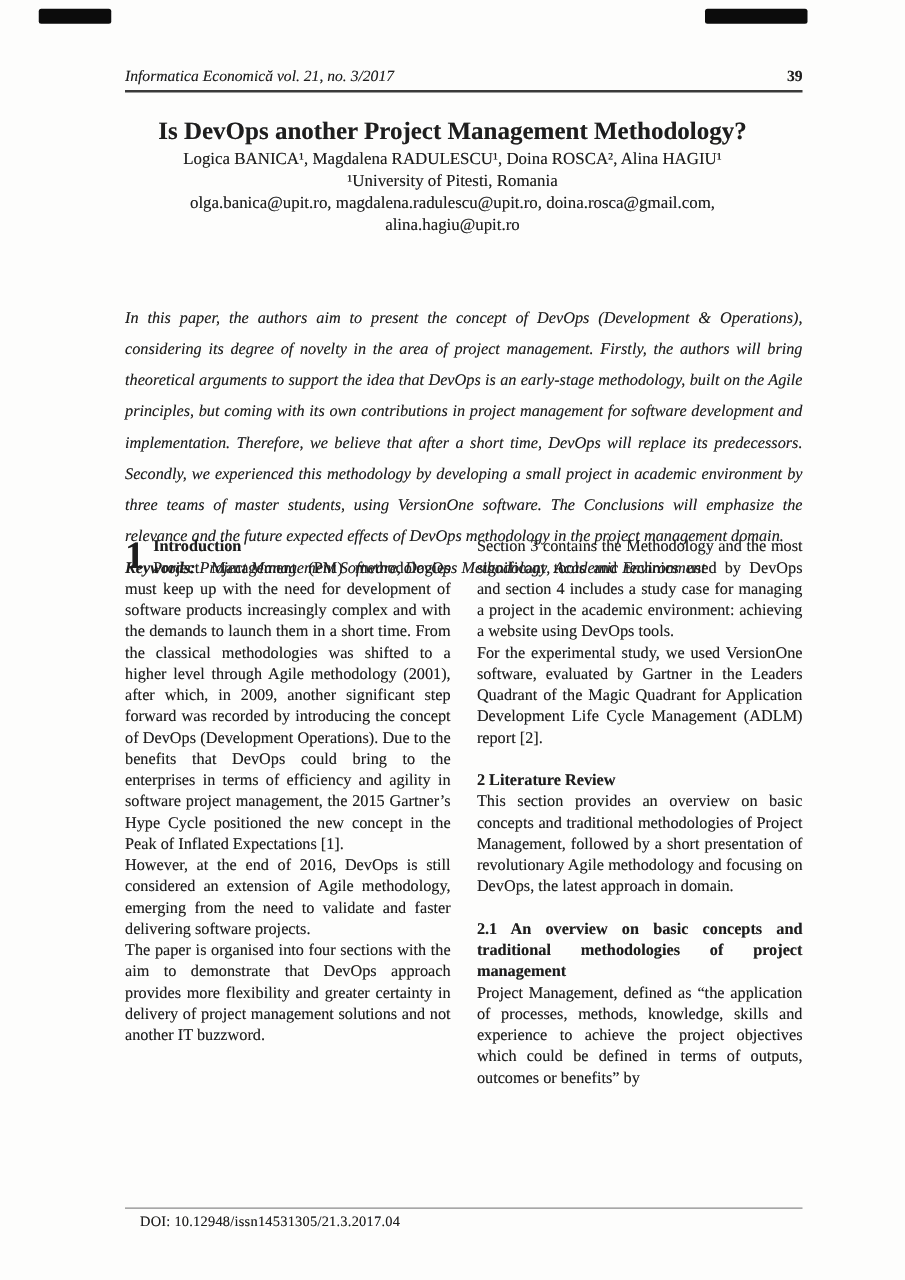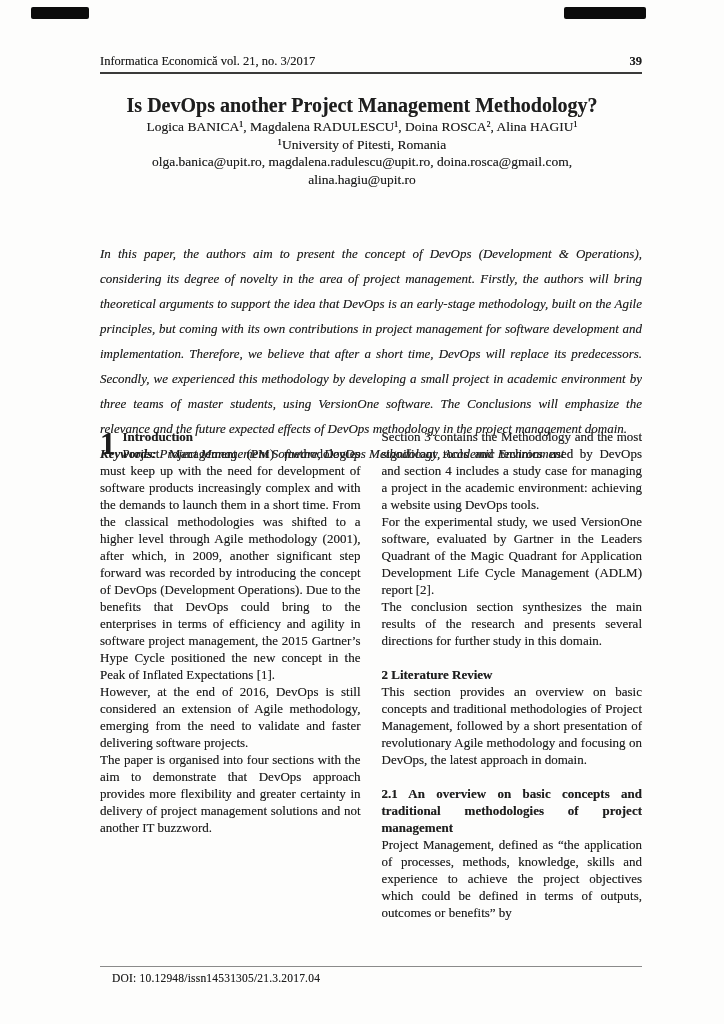--- a/index.html
+++ b/index.html
@@ -21,21 +21,21 @@
   .scan-mark { position: absolute; background: #0c0c0c; border-radius: 2px; }
   .scan-mark.left  { left: 31px;  top: 7px; width: 58px; height: 12px; }
   .scan-mark.right { left: 564px; top: 7px; width: 82px; height: 12px; }
 
   
   .running-head {
     position: absolute; top: 54px; left: 100px; width: 542px;
     display: flex; justify-content: space-between; align-items: baseline;
     font-size: 12.5px;
   }
-  .journal-name { }
+  .journal-name { font-style: italic; }
   .page-number { font-weight: bold; }
   .header-rule {
     position: absolute; top: 72px; left: 100px; width: 542px; height: 2px;
     background: #3a3a3a;
   }
 
   
   .title-block {
     position: absolute; top: 96px; left: 84px; width: 556px;
     text-align: center; line-height: 17.5px; font-size: 13.5px;
@@ -111,21 +111,20 @@
         <div class="intro-heading">Introduction</div>
         <div class="para-text">Project Management (PM) methodologies must keep up with the need for development of software products increasingly complex and with the demands to launch them in a short time. From the classical methodologies was shifted to a higher level through Agile methodology (2001), after which, in 2009, another significant step forward was recorded by introducing the concept of DevOps (Development Operations). Due to the benefits that DevOps could bring to the enterprises in terms of efficiency and agility in software project management, the 2015 Gartner’s Hype Cycle positioned the new concept in the Peak of Inflated Expectations [1].</div>
       </div>
       <p>However, at the end of 2016, DevOps is still considered an extension of Agile methodology, emerging from the need to validate and faster delivering software projects.</p>
       <p>The paper is organised into four sections with the aim to demonstrate that DevOps approach provides more flexibility and greater certainty in delivery of project management solutions and not another IT buzzword.</p>
     </div>
 
     <div class="col">
       <p>Section 3 contains the Methodology and the most significant tools and technics used by DevOps and section 4 includes a study case for managing a project in the academic environment: achieving a website using DevOps tools.</p>
       <p>For the experimental study, we used VersionOne software, evaluated by Gartner in the Leaders Quadrant of the Magic Quadrant for Application Development Life Cycle Management (ADLM) report [2].</p>
-      <p>The conclusion section synthesizes the main results of the research and presents several directions for further study in this domain.</p>
       <div class="col-heading">2 Literature Review</div>
       <p>This section provides an overview on basic concepts and traditional methodologies of Project Management, followed by a short presentation of revolutionary Agile methodology and focusing on DevOps, the latest approach in domain.</p>
       <div class="col-heading">2.1 An overview on basic concepts and traditional methodologies of project management</div>
       <p>Project Management, defined as “the application of processes, methods, knowledge, skills and experience to achieve the project objectives which could be defined in terms of outputs, outcomes or benefits” by</p>
     </div>
 
   </div>
 
   <div class="footer-rule"></div>
   <div class="doi-line">DOI: 10.12948/issn14531305/21.3.2017.04</div>

